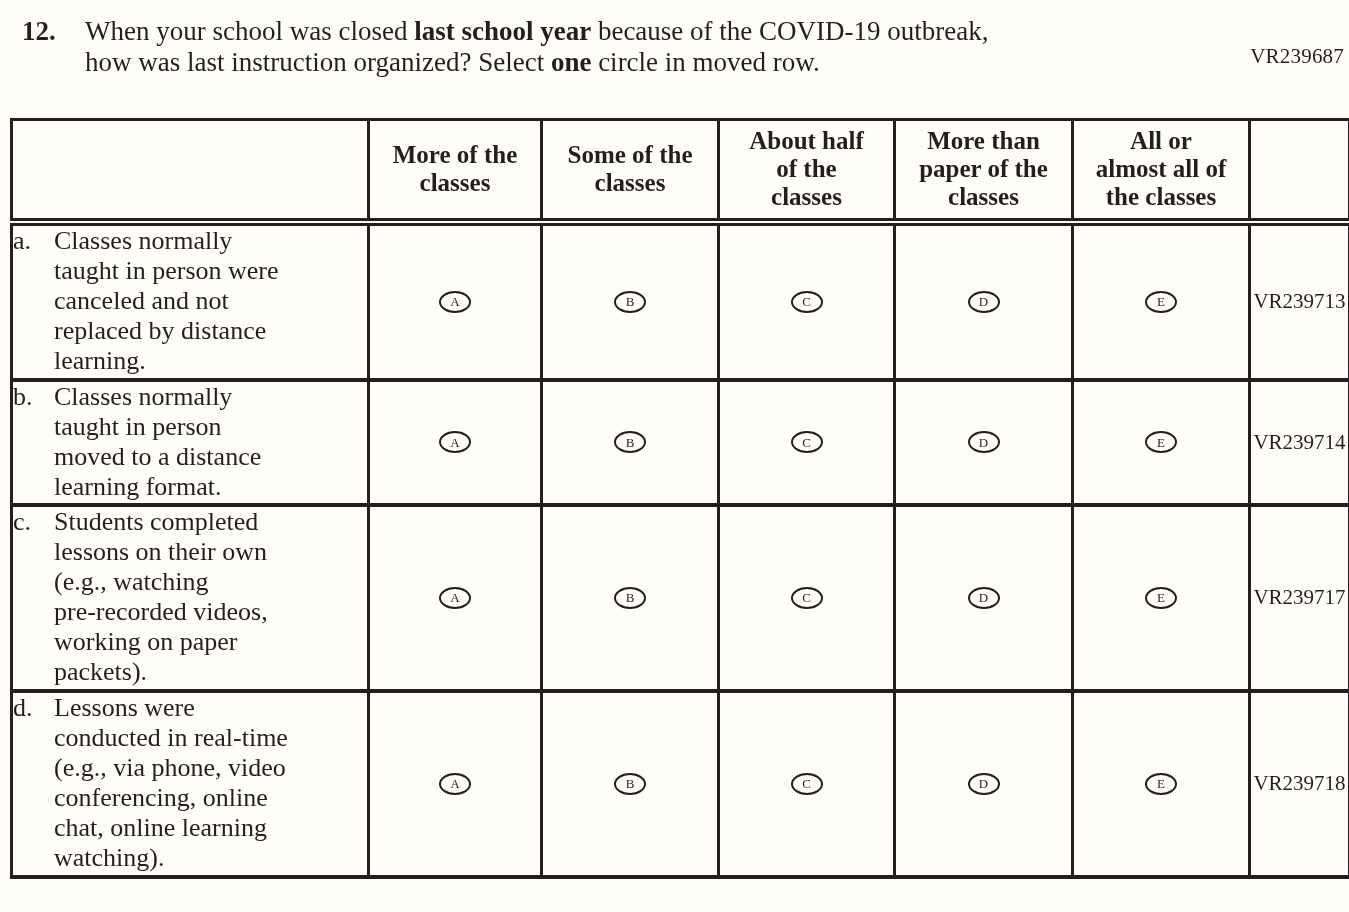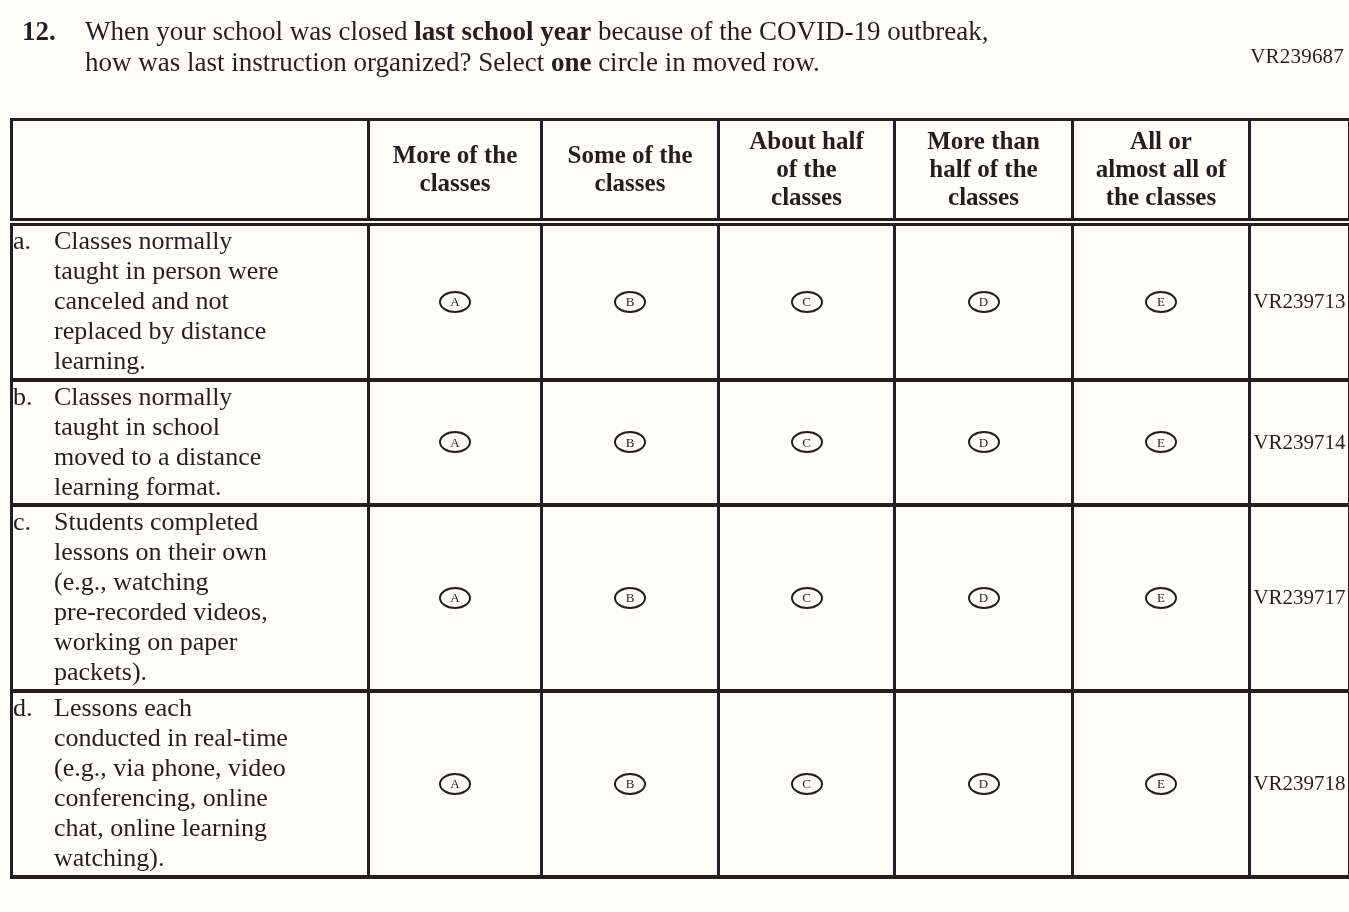--- a/index.html
+++ b/index.html
@@ -141,21 +141,21 @@
       <div>Some of the</div>
       <div>classes</div>
     </th>
     <th>
       <div>About half</div>
       <div>of the</div>
       <div>classes</div>
     </th>
     <th>
       <div>More than</div>
-      <div>half of the</div>
+      <div>paper of the</div>
       <div>classes</div>
     </th>
     <th>
       <div>All or</div>
       <div>almost all of</div>
       <div>the classes</div>
     </th>
     <th></th>
   </tr>
 
@@ -189,21 +189,21 @@
             </span></td>
     <td class="code-cell">VR239713</td>
   </tr>
 
   <tr class="body-row r-b">
     <td class="label-cell">
       <div class="rowlabel">
         <span class="rl-letter">b.</span>
         <div class="rl-lines">
           <div>Classes normally</div>
-          <div>taught in school</div>
+          <div>taught in person</div>
           <div>moved to a distance</div>
           <div>learning format.</div>
         </div>
       </div>
     </td>
     <td class="opt-cell"><span class="opt">
               <span>A</span>
             </span></td>
     <td class="opt-cell"><span class="opt">
               <span>B</span>
@@ -250,21 +250,21 @@
               <span>E</span>
             </span></td>
     <td class="code-cell">VR239717</td>
   </tr>
 
   <tr class="body-row r-d">
     <td class="label-cell">
       <div class="rowlabel">
         <span class="rl-letter">d.</span>
         <div class="rl-lines">
-          <div>Lessons each</div>
+          <div>Lessons were</div>
           <div>conducted in real-time</div>
           <div>(e.g., via phone, video</div>
           <div>conferencing, online</div>
           <div>chat, online learning</div>
           <div>watching).</div>
         </div>
       </div>
     </td>
     <td class="opt-cell"><span class="opt">
               <span>A</span>

